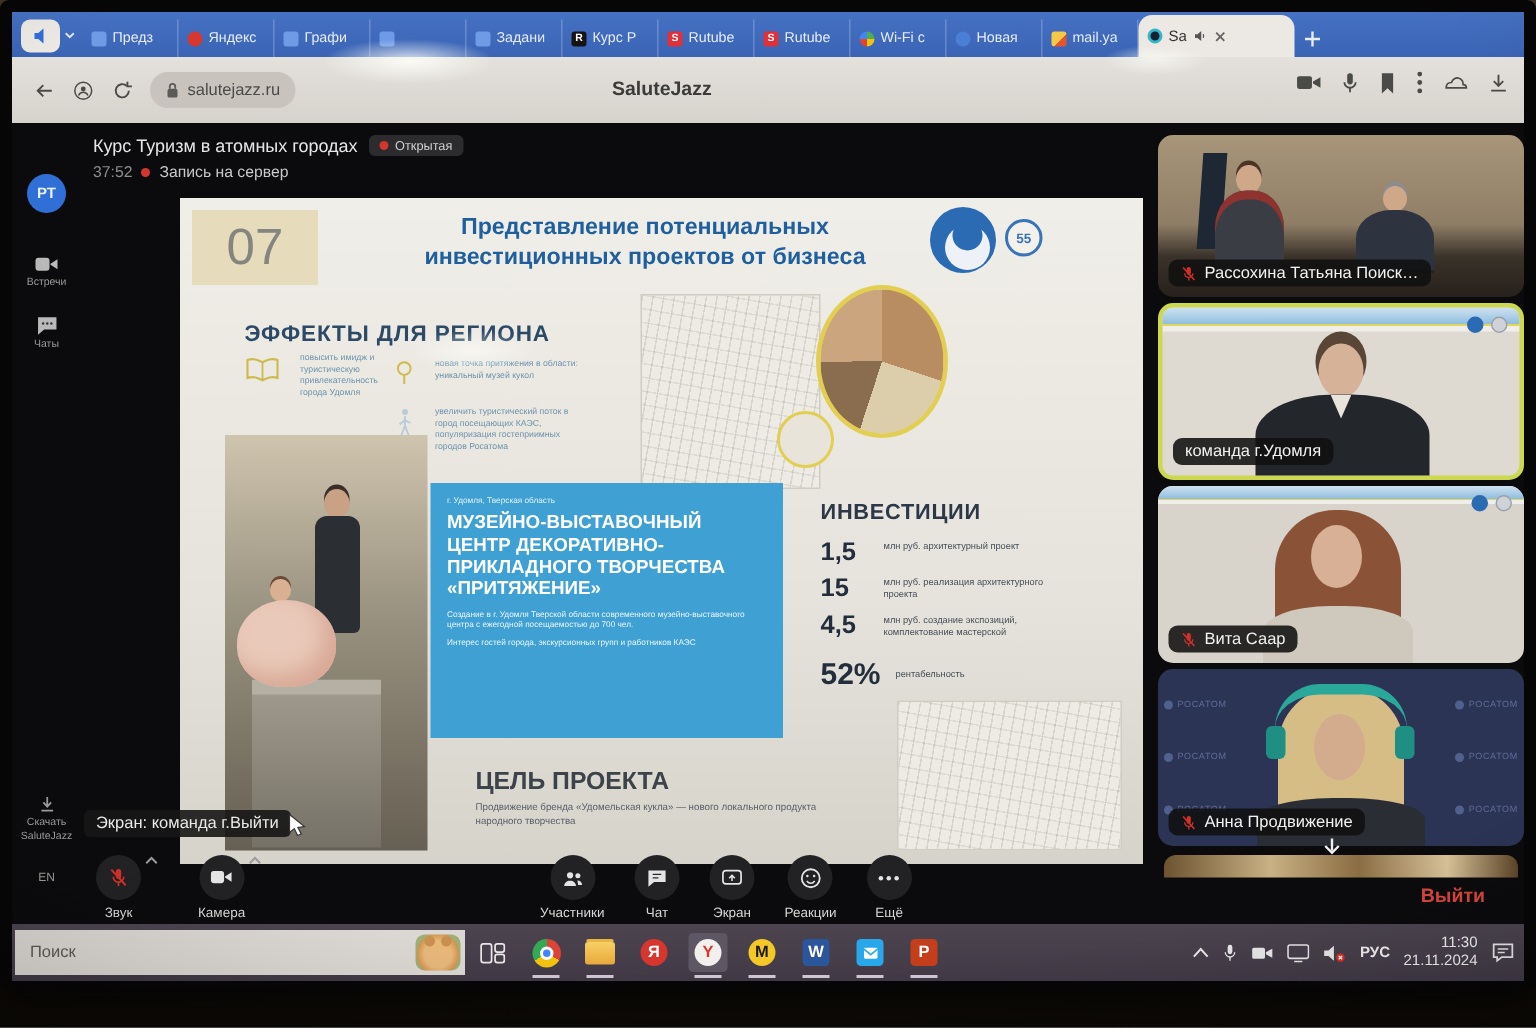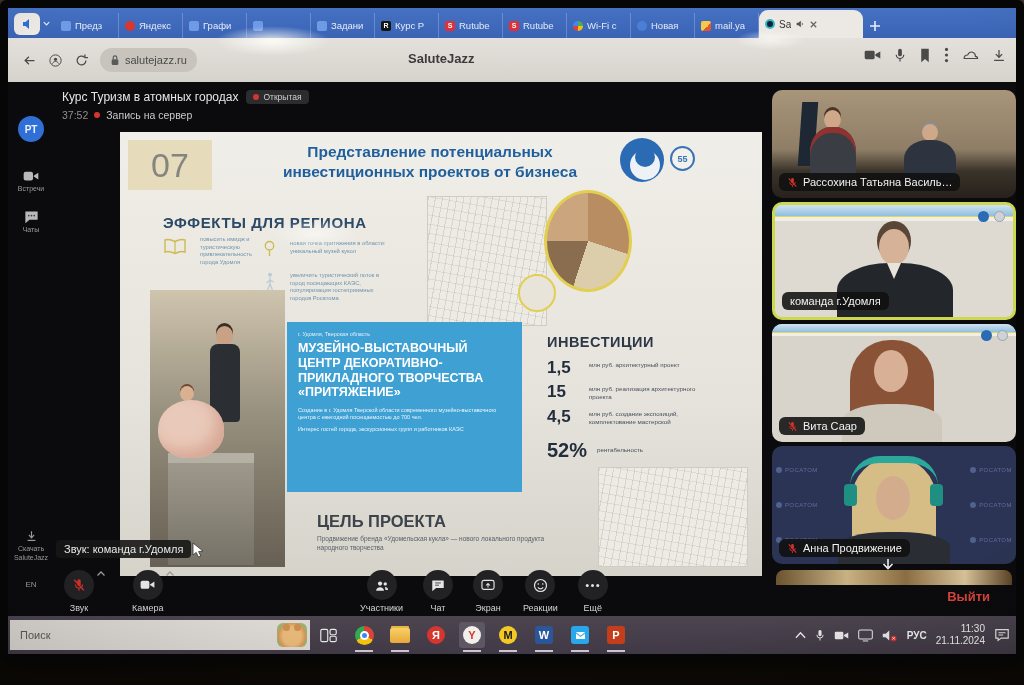--- a/index.html
+++ b/index.html
@@ -451,41 +451,41 @@
           <span class="inv-l" style="padding-top:6px">рентабельность</span>
         </div>
       </div>
 
       <div class="goal">
         <div class="goal-h">ЦЕЛЬ ПРОЕКТА</div>
         <div class="goal-t">Продвижение бренда «Удомельская кукла» — нового локального продукта народного творчества</div>
       </div>
     </div>
 
-    <div class="screenpill">Звук: команда г.Удомля</div>
+    <div class="screenpill">Экран: команда г.Выйти</div>
     <svg class="cursor" style="left:184px;top:460px" width="12" height="16" viewBox="0 0 12 16">
         <path d="M1 1l0 12 3.2-2.6L6.4 15l2.4-1-2.2-4.4L11 9z" fill="#fff" stroke="#333" stroke-width=".8"></path>
       </svg>
 
     <div class="pcol">
 
       <div class="tile" style="top:8px; background:linear-gradient(180deg,#a8957a 0%,#8f7e66 55%,#3a332a 75%,#26211b 100%)">
         <div class="a" style="left:28px;top:12px;width:16px;height:64px;background:#1e2734;transform:skewX(-4deg)"></div>
         <div class="head" style="left:52px;top:20px;width:17px;height:19px;box-shadow:0 -3px 0 #4a3426"></div>
         <div class="bodyshape" style="left:38px;top:37px;width:46px;height:55px;background:#3a3d44;box-shadow:inset 0 6px 0 #8f3330"></div>
         <div class="head" style="left:150px;top:34px;width:16px;height:17px;box-shadow:0 -3px 0 #8d8d8d"></div>
         <div class="bodyshape" style="left:132px;top:50px;width:52px;height:42px;background:#2e3340;box-shadow:inset 0 -2px 0 #222"></div>
         <div class="npill">
           <svg width="11" height="11" viewBox="0 0 16 16">
               <rect x="6" y="1.5" width="4" height="7.5" rx="2" fill="#d3302a"></rect>
               <path d="M4 7.5a4 4 0 0 0 8 0" stroke="#d3302a" stroke-width="1.3" fill="none"></path>
               <path d="M8 12v2.5" stroke="#d3302a" stroke-width="1.3"></path>
               <path d="M2.5 2l11 12" stroke="#d3302a" stroke-width="1.6"></path>
             </svg>
-          <span class="nm">Рассохина Татьяна Василь…</span>
+          <span class="nm">Рассохина Татьяна Поиск…</span>
         </div>
       </div>
 
       <div class="tile active" style="top:120px; height:118px; background:#ded9d1">
         <div class="waveband"></div>
         <div class="logotr">
             <i style="background:#2b6bb4"></i>
             <i style="background:#cfd3d8;border:1px solid #9aa2ad"></i>
           </div>
         <div class="head" style="left:104px;top:24px;width:30px;height:36px;background:#d6b298;box-shadow:0 -6px 0 2px #5a4636"></div>

